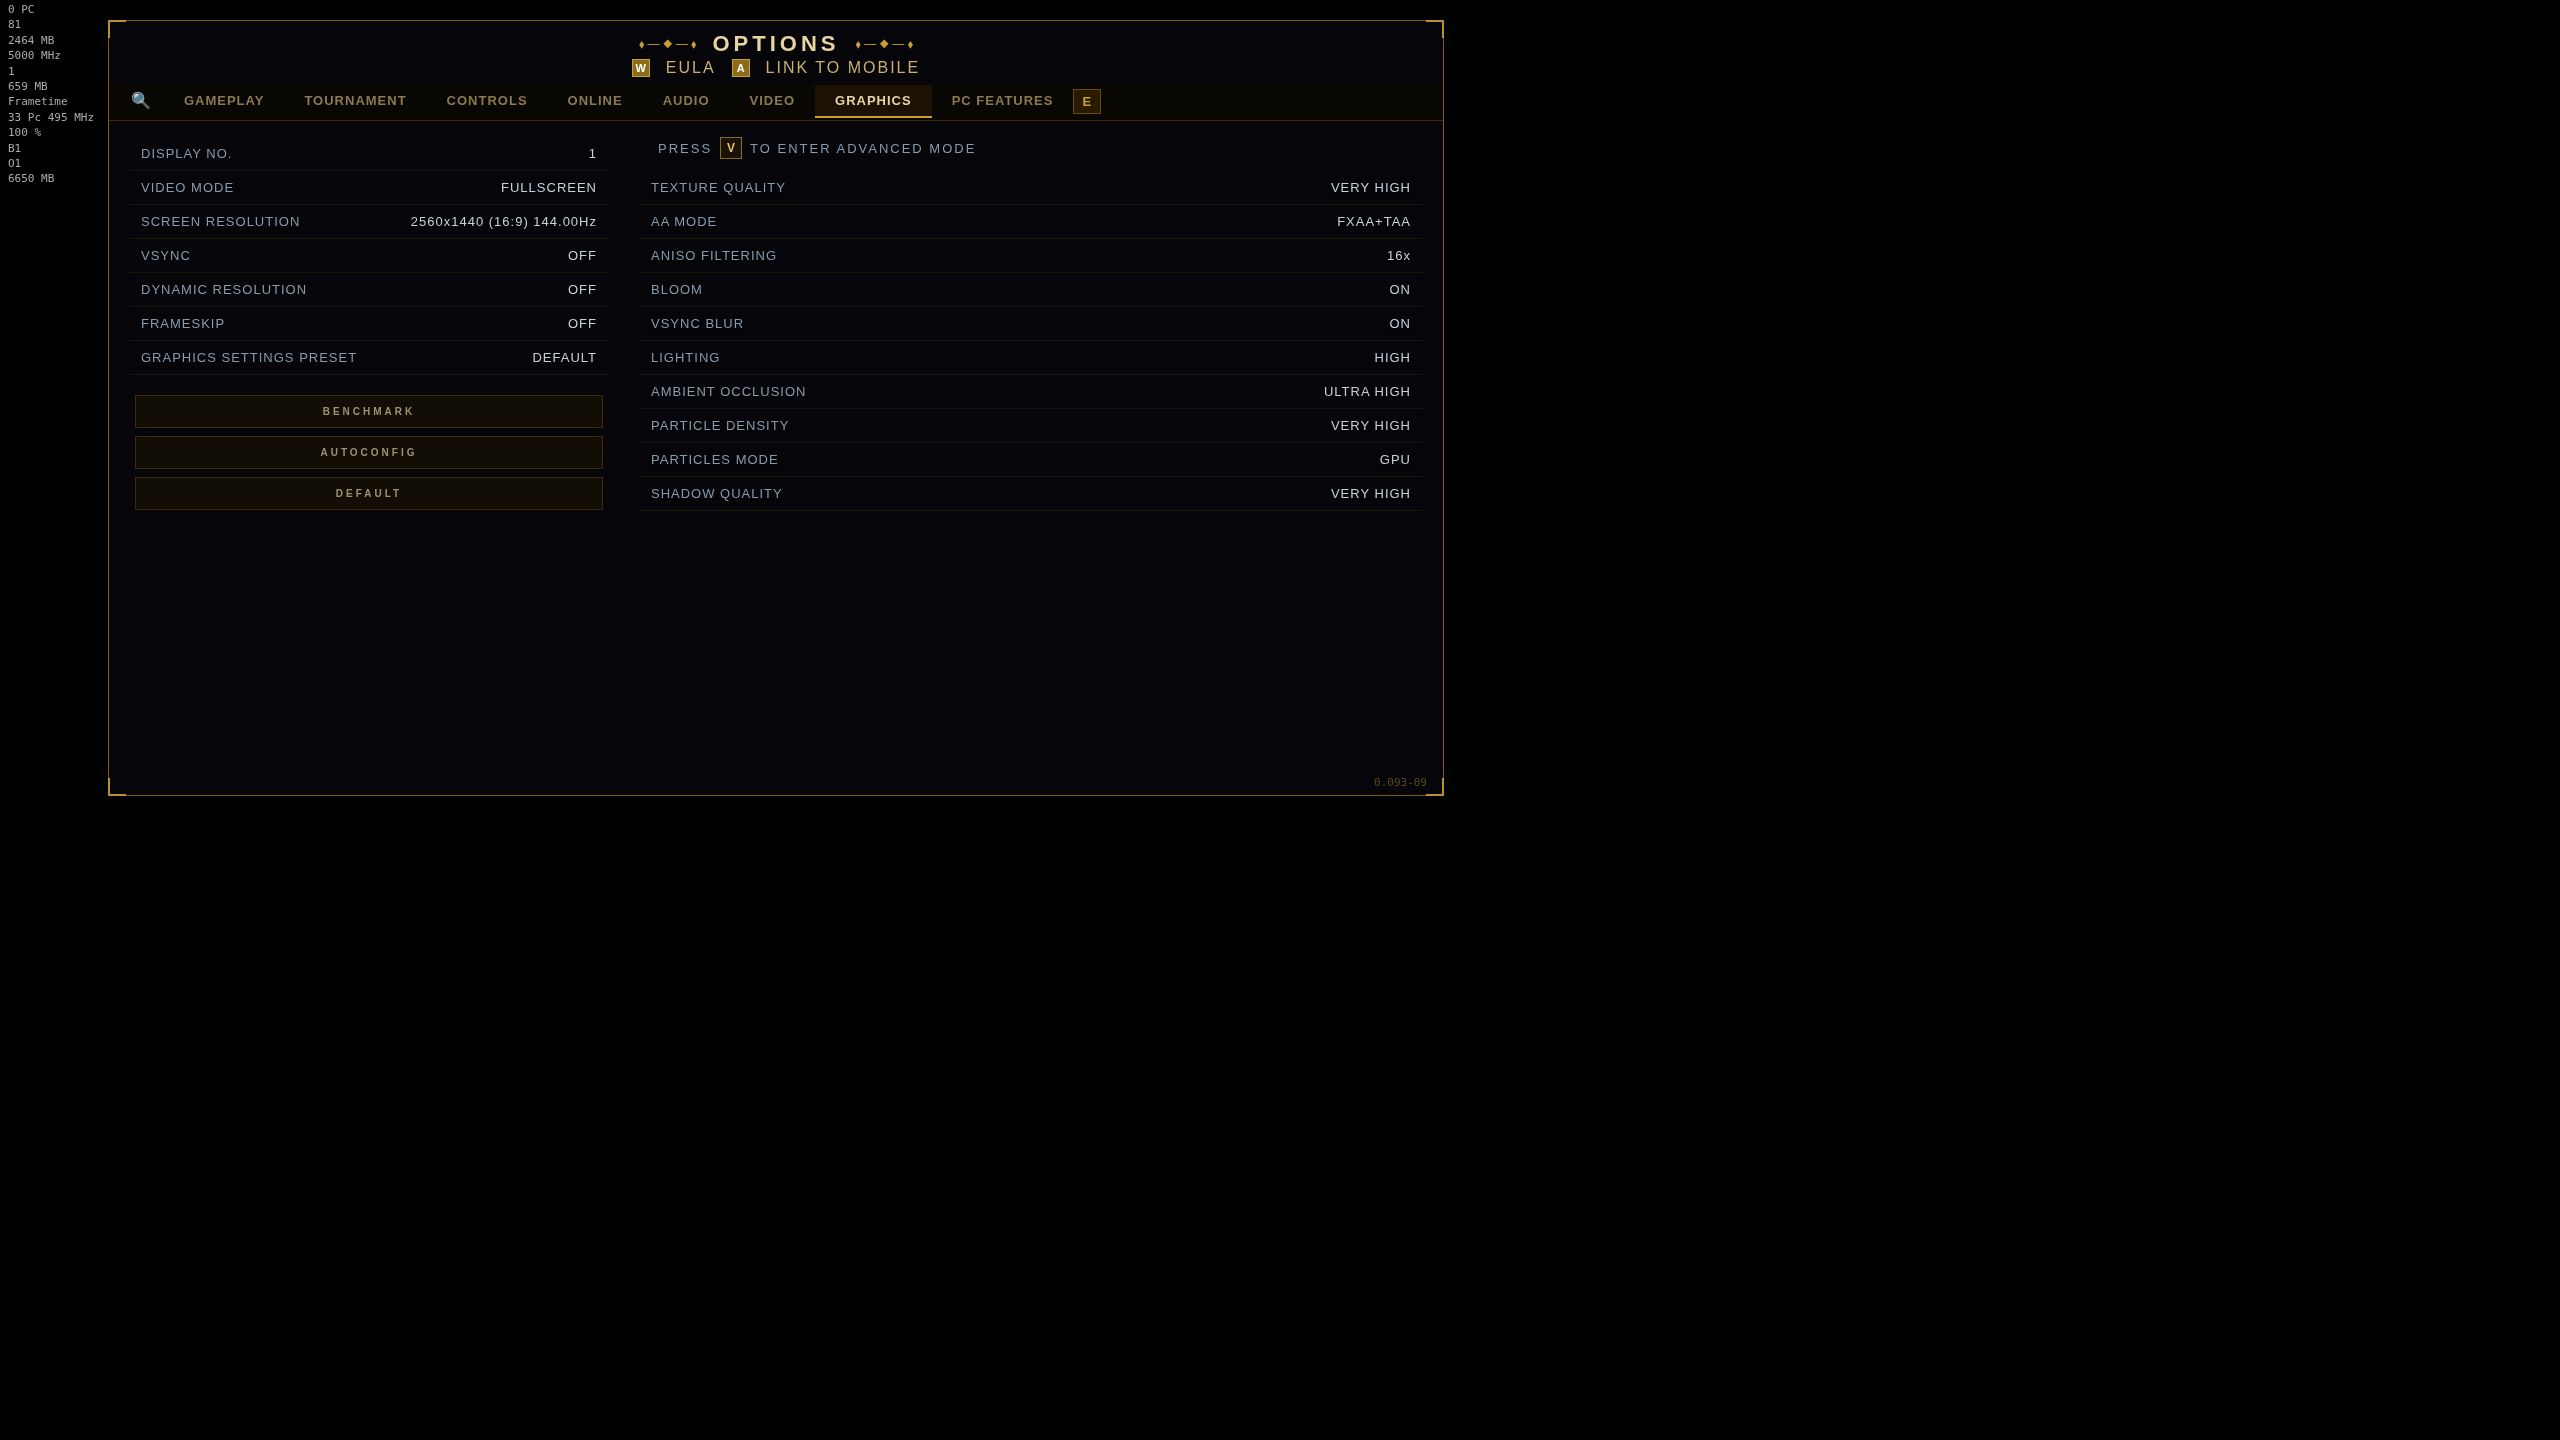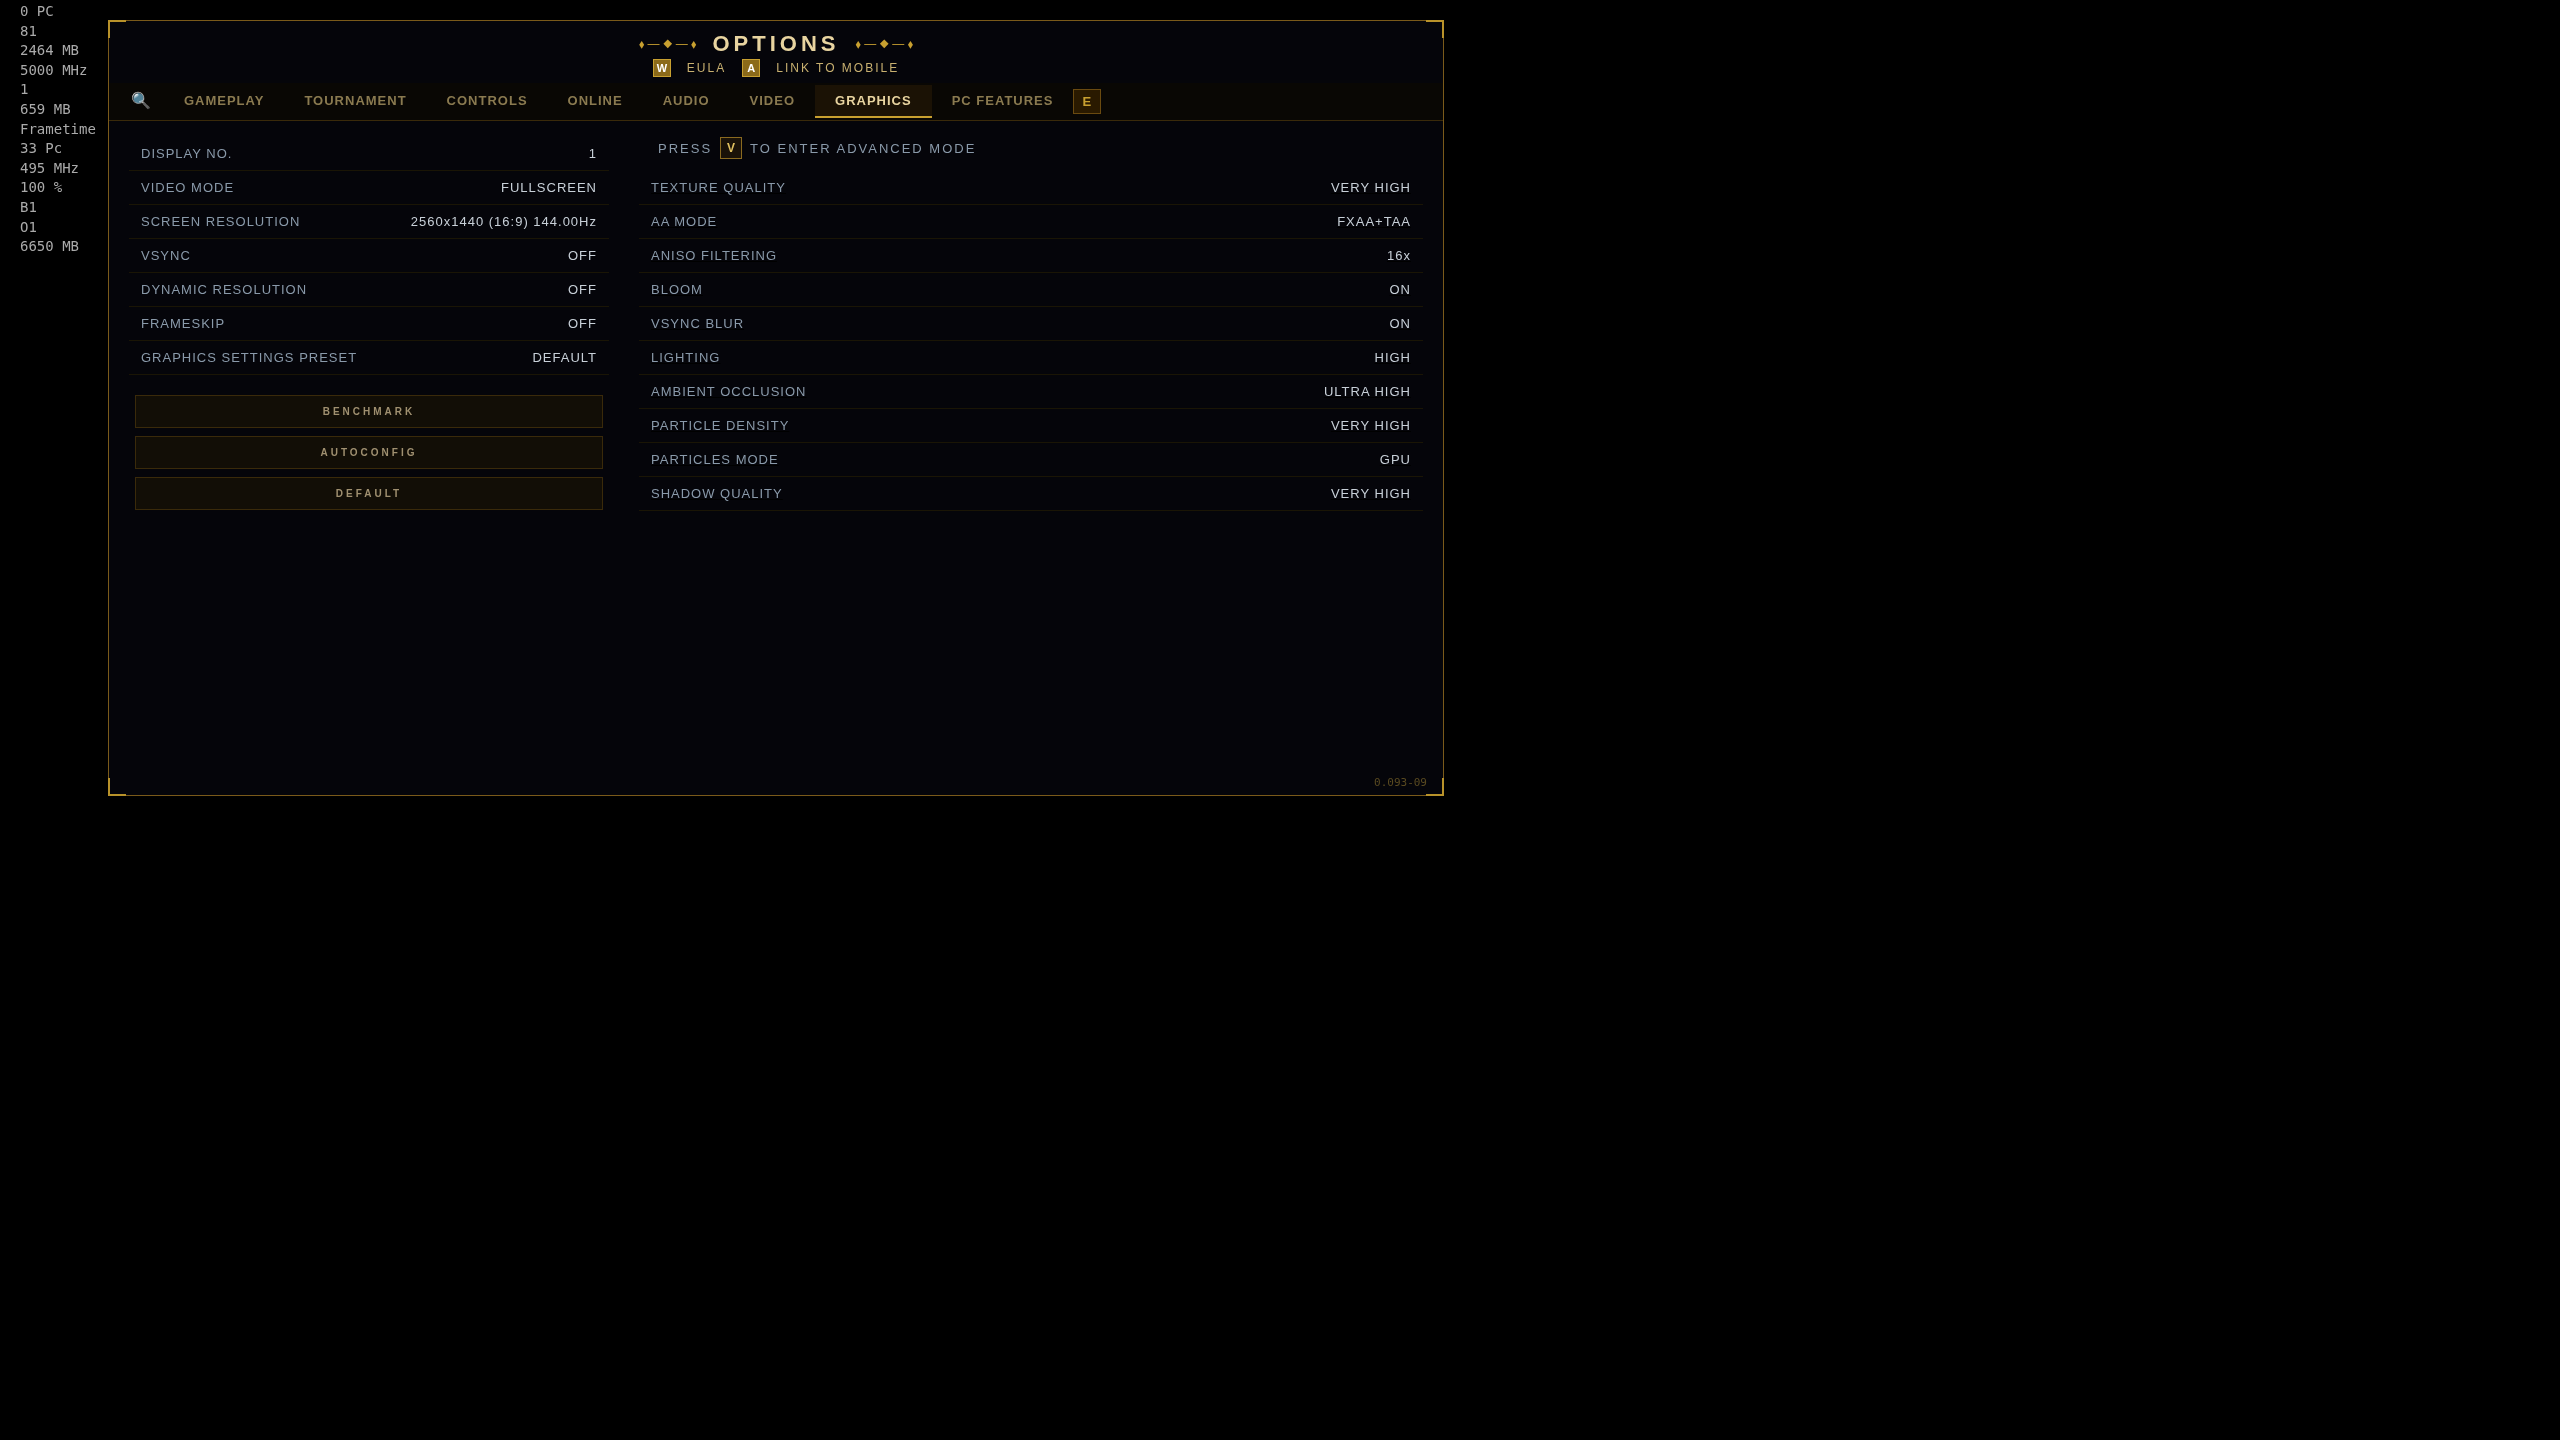--- a/index.html
+++ b/index.html
@@ -14,23 +14,23 @@
     }
 
     
     .debug-overlay {
       position: absolute;
       top: 0;
       left: 0;
       width: 108px;
       background: rgba(0,0,0,0.7);
       color: #aaa;
-      font-size: 14px;
+      font-size: 11px;
       font-family: monospace;
-      padding: 2px 20px;
+      padding: 2px 8px;
       z-index: 100;
       line-height: 1.4;
     }
 
     
     .main-panel {
       position: absolute;
       top: 20px;
       left: 108px;
       right: 12px;
@@ -89,21 +89,21 @@
       height: 18px;
       background: #8b6a1a;
       border: 1px solid #c8a030;
       color: #fff;
       font-size: 11px;
       font-weight: bold;
     }
 
     .subtitle-text {
       color: #c8b070;
-      font-size: 12px;
+      font-size: 16px;
       letter-spacing: 2px;
     }
 
     
     .nav-tabs {
       display: flex;
       align-items: center;
       border-bottom: 1px solid #3a2a0a;
       padding: 0 10px;
       margin-top: 6px;

